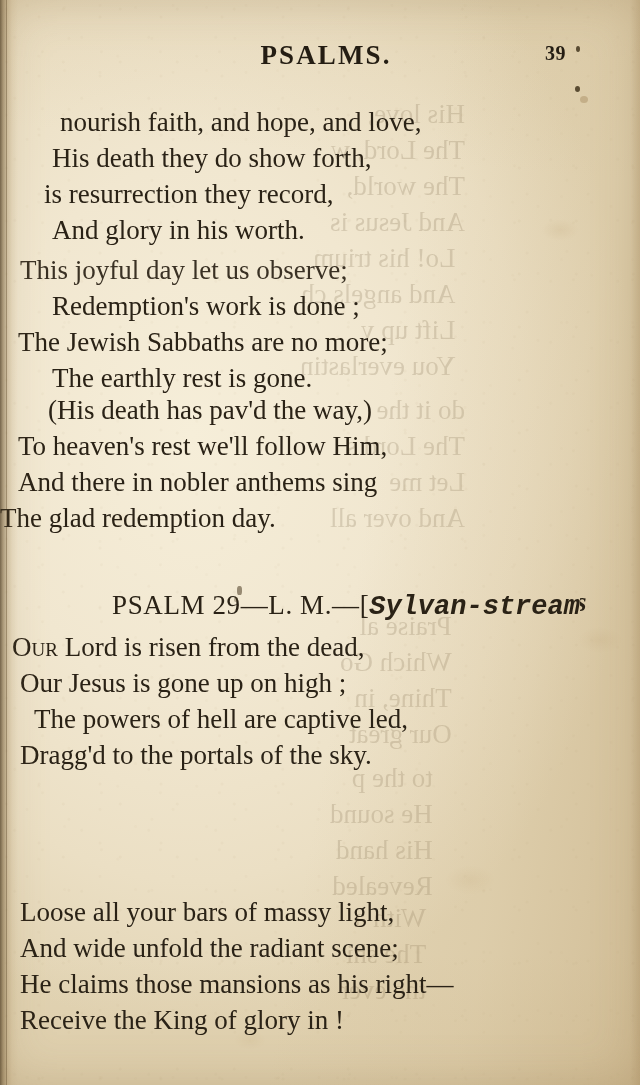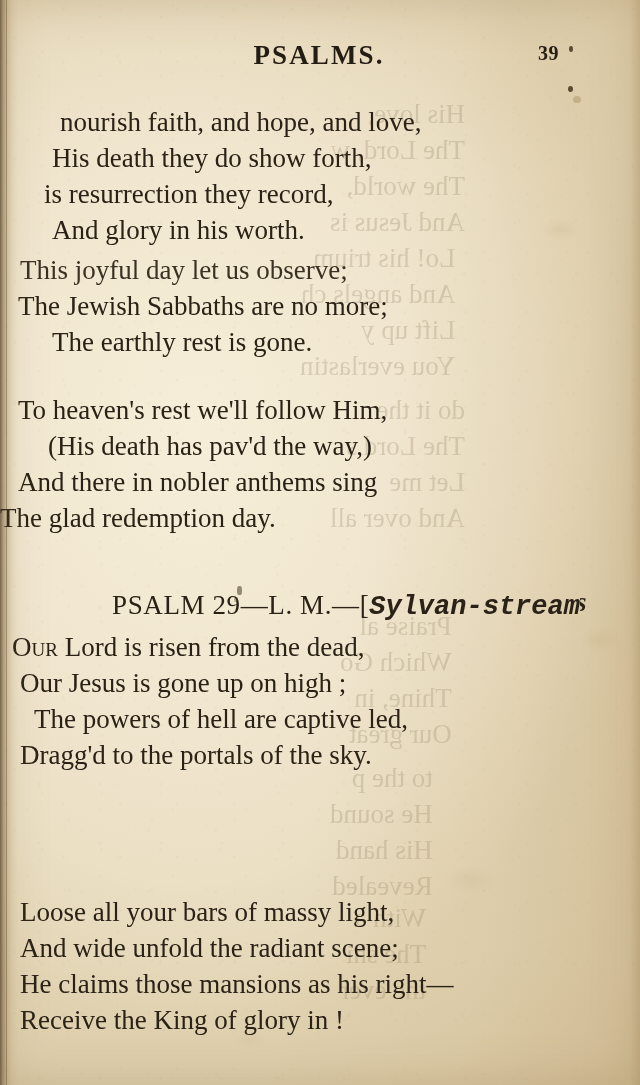--- a/index.html
+++ b/index.html
@@ -111,21 +111,21 @@
   
   .content {
     position: absolute;
     inset: 0;
     z-index: 5;
   }
 
   .header {
     position: absolute;
     top: 40px;
-    left: 1px;
+    left: 8px;
     width: 616px;
     height: 34px;
   }
   .header-title {
     position: absolute;
     left: 0; right: 0;
     text-align: center;
     font-size: 27px;
     font-weight: bold;
     letter-spacing: 2.1px;
@@ -262,27 +262,28 @@
 
     <div class="stanza" style="top:104px;">
       <div class="line" style="padding-left:60px;">nourish faith, and hope, and love,</div>
       <div class="line" style="padding-left:52px;">His death they do show forth,</div>
       <div class="line" style="padding-left:44px;">is resurrection they record,</div>
       <div class="line" style="padding-left:52px;">And glory in his worth.</div>
     </div>
 
     <div class="stanza" style="top:252px;">
       <div class="line light" style="padding-left:20px;">This joyful day let us observe;</div>
+      <div class="line" style="padding-left:52px;">Redemption's work is done ;</div>
       <div class="line" style="padding-left:18px;">The Jewish Sabbaths are no more;</div>
       <div class="line" style="padding-left:52px;">The earthly rest is gone.</div>
     </div>
 
     <div class="stanza" style="top:392px;">
+      <div class="line" style="padding-left:48px;">(His death has pav'd the way,)</div>
       <div class="line" style="padding-left:18px;">To heaven's rest we'll follow Him,</div>
-      <div class="line" style="padding-left:48px;">(His death has pav'd the way,)</div>
       <div class="line" style="padding-left:18px;">And there in nobler anthems sing</div>
       <div class="line" style="">The glad redemption day.</div>
     </div>
 
     <div class="psalm-heading">
       <span>PSALM 29</span><span>—</span><span>L. M.</span><span>—</span><span>[</span><span class="tune">Sylvan-stream</span><span class="tune-cut"><i>s</i></span>
     </div>
 
     <div class="stanza" style="top:602px;">
       <div class="line" style="padding-left:12px;margin-top:27px;"><span class="smallcaps">Our</span><span> Lord is risen from the dead,</span></div>

